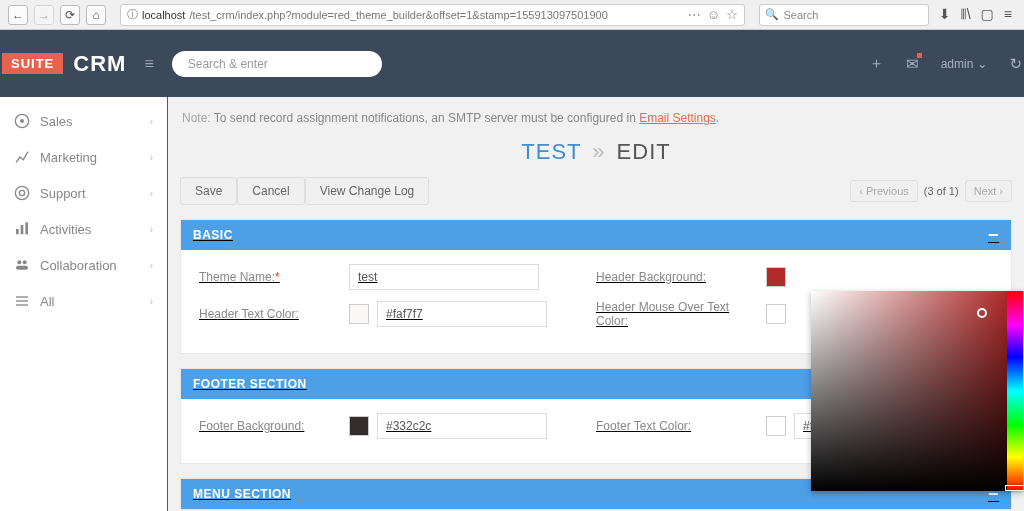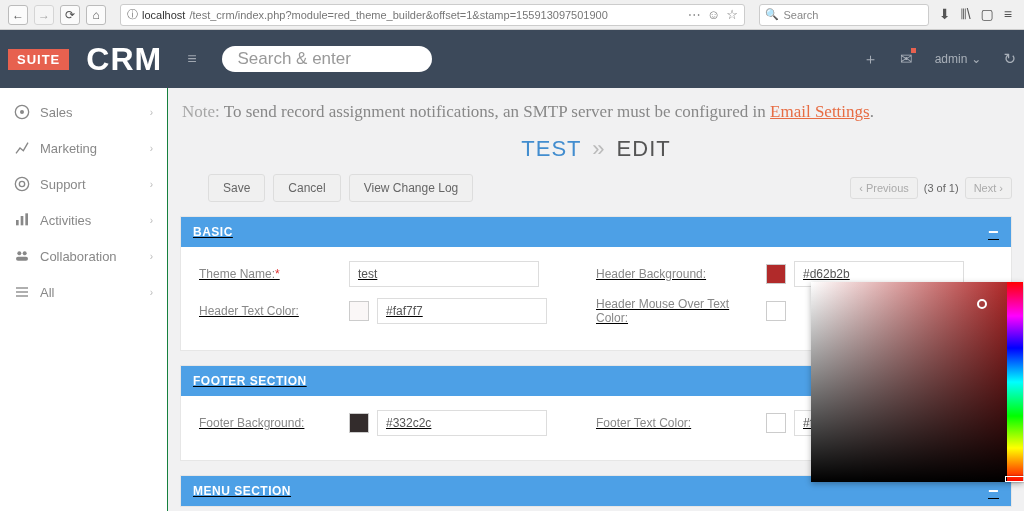--- a/index.html
+++ b/index.html
@@ -10,45 +10,45 @@
     .nav-btn { width: 20px; height: 20px; border: 1px solid #bbb; border-radius: 3px; background: #fbfbfb; display:flex;align-items:center;justify-content:center;font-size:12px;color:#555;cursor:pointer;}
     .nav-btn.disabled { opacity:.5; }
     .url-bar { flex: 1; display:flex; align-items:center; gap:6px; margin: 0 8px; }
     .url-bar .url-pill { flex:1; height:22px; background:#fff; border:1px solid #ccc; border-radius:3px; display:flex;align-items:center; padding: 0 6px; font-size:11px; color:#777; gap:4px; overflow:hidden; }
     .url-pill .host { color:#333; }
     .url-icons { display:flex; gap:6px; color:#777; font-size:13px; }
     .search-bar { width: 170px; height:22px; border:1px solid #ccc; border-radius:3px; background:#fff; display:flex;align-items:center;padding:0 6px;font-size:11px;color:#888;gap:4px;}
     .br-right { display:flex; gap:10px; padding:0 4px; color:#555; font-size:14px;}
 
     
-    .app-header { height:58px; background:#3c495a; display:flex; align-items:center; padding: 0 8px; gap:17px;}
+    .app-header { height:67px; background:#3c495a; display:flex; align-items:center; padding: 0 2px; gap:10px;}
     .logo { background:#e7614f; color:#fff; font-weight:600; letter-spacing:1px; padding:3px 9px; font-size:13px;}
-    .logo-crm { color:#fff; font-weight:700; font-size:32px; letter-spacing:1px;text-align:center;}
+    .logo-crm { color:#fff; font-weight:700; font-size:22px; letter-spacing:1px;text-align:center;}
     .hamburger { color:#a0a7b0; font-size:16px; margin:0 8px; cursor:pointer;}
-    .search-enter { background:#fff; border-radius: 18px; height:26px; width:210px; display:flex;align-items:center;padding:0 16px;font-size:17px;color:#999;}
+    .search-enter { background:#fff; border-radius: 18px; height:26px; width:210px; display:flex;align-items:center;padding:0 16px;font-size:12px;color:#999;}
     .header-right { margin-left:auto; display:flex; align-items:center; gap:22px; color:#a9b0b9; font-size:15px;}
     .header-right .admin { font-size:12px; display:flex; align-items:center; gap:4px; cursor:pointer;}
     .mail-icon { position:relative; }
     .mail-icon::after { content:''; position:absolute; top:-2px; right:-3px; width:5px;height:5px;background:#e8614f;}
 
     
     .main { display:flex; height: calc(511px - 30px - 50px); background:#f1f1f2; }
     .sidebar { width:168px; background:#fff; border-right:1px solid #15803d; padding-top:6px;}
     .side-item { display:flex; align-items:center; padding: 10px 14px; font-size:13px; color:#888; cursor:pointer; gap:10px;}
     .side-item .chev { margin-left:auto; font-size:10px; color:#bbb;}
     .side-item svg { width:16px;height:16px; fill:#888; }
 
     .content { flex:1; overflow:auto; padding: 10px 12px; position:relative;}
-    .note { font-size:17px; color:#888; padding: 4px 2px 14px; font-family: Liberation Serif, serif;}
+    .note { font-size:12px; color:#888; padding: 4px 2px 14px;}
     .note .pre { color:#a7a7a7;}
     .note a { color:#e76c43; text-decoration:underline; cursor:pointer;}
     .page-title { font-size:22px; font-weight:300; color:#555; padding-bottom:12px; letter-spacing:1px;text-align:center;}
     .page-title .test { color:#428dcf;}
     .page-title .sep { color:#bbb; margin:0 4px;}
-    .action-row { display:flex; align-items:center; gap:8px; margin-bottom:14px;margin-left:28px;}
+    .action-row { display:flex; align-items:center; margin-bottom:14px;}
     .btn { background:#f0f0f0; border:1px solid #ddd; color:#666; font-size:12px; padding:6px 14px; border-radius:3px; cursor:pointer;}
     .pager { margin-left:auto; display:flex; align-items:center; gap:6px;}
     .pager .btn.sm { padding:4px 8px; font-size:11px; color:#aaa;}
     .pager .count { font-size:11px; color:#666;}
 
     .panel { margin-bottom:14px; border:1px solid #e6e6e6;text-decoration:underline;}
     .panel-hd { background:#4da0e6; color:#fff; padding:8px 12px; font-size:12px; font-weight:600; letter-spacing:.5px; display:flex; align-items:center;}
     .panel-hd .collapse { margin-left:auto; font-size:18px; line-height:12px; cursor:pointer;}
     .panel-body { background:#fff; padding:14px 18px;}
     .form-row { display:grid; grid-template-columns: 130px 1fr 150px 1fr; gap: 10px 20px; align-items:center; margin-bottom:10px; font-size:12px; color:#888;}
@@ -202,21 +202,20 @@
       </div>
       <div class="panel-body">
         <div class="form-row">
           <label><span>Theme Name:</span><span class="req">*</span></label>
           <div class="input-wrap plain">
               <input value="test" style="">
             </div>
           <label>Header Background:</label>
           <div class="input-wrap color">
             <span class="swatch" style="background:#b12a2a"></span>
-            <input value="#d62b2b" style="">
           </div>
         </div>
         <div class="form-row">
           <label>Header Text Color:</label>
           <div class="input-wrap color">
             <span class="swatch" style="background:#faf7f7"></span>
             <input value="#faf7f7" style="">
           </div>
           <label class="field-lbl-2">Header Mouse Over Text Color:</label>
           <div class="input-wrap color">

